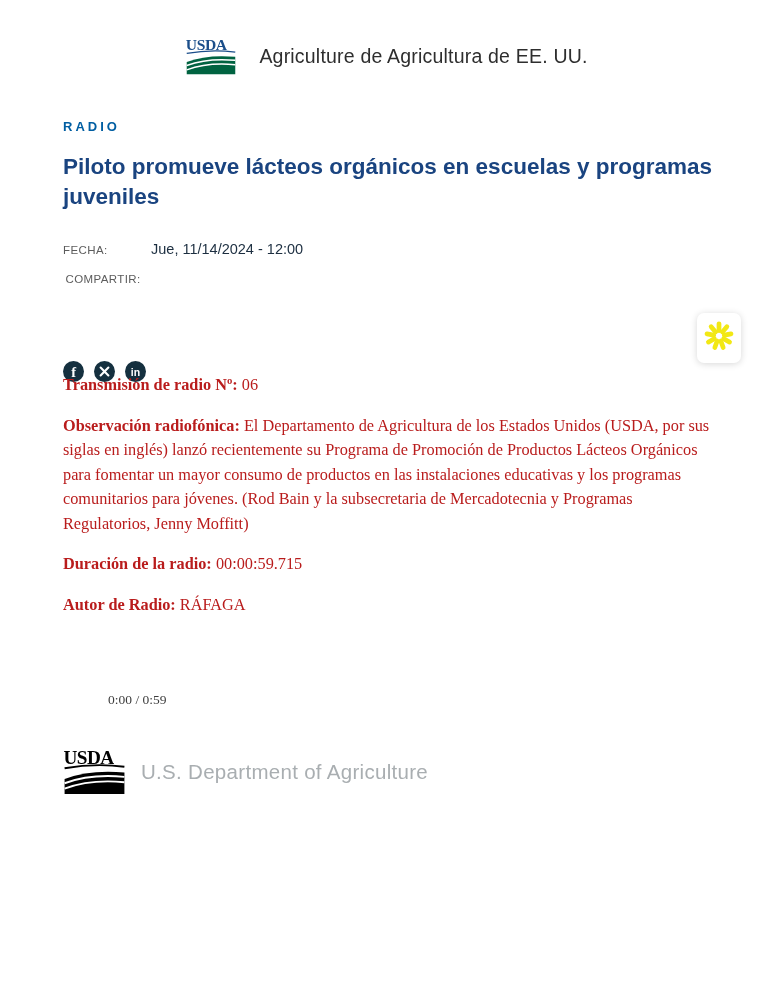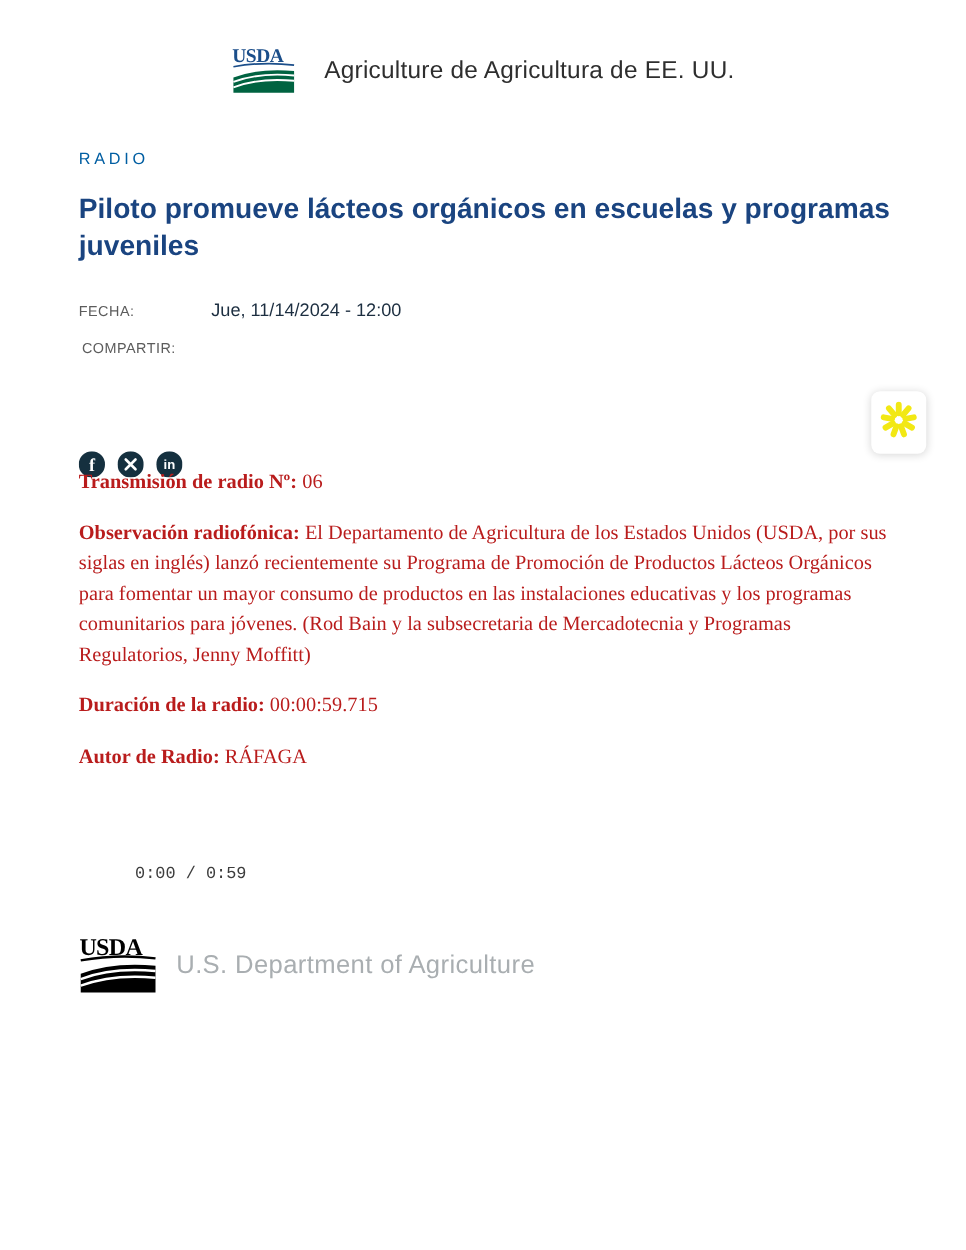--- a/index.html
+++ b/index.html
@@ -26,38 +26,38 @@
     font-size: 19.5px;
     color: #2e2e2e;
     letter-spacing: 0.2px;
   }
 
   
   .eyebrow {
     position: absolute;
     left: 63px; top: 119px;
     font-size: 13px;
-    font-weight: normal;
+    font-weight: bold;
     letter-spacing: 3px;
     color: #005ea2;
   }
   .page-title {
     position: absolute;
     left: 63px; top: 152px;
     width: 662px;
     margin: 0;
     font-size: 22.5px;
     line-height: 30px;
     font-weight: 700;
     color: #1a4480;
   }
 
   
   .meta-row { position: absolute; left: 63px; display: flex; align-items: center; }
-  .meta-row-date  { top: 241px; align-items: baseline; gap: 18px; }
+  .meta-row-date  { top: 241px; align-items: baseline; }
   .meta-row-share { top: 273px; flex-direction: column; }
   .meta-label {
     width: 88px;
     flex: 0 0 88px;
     font-size: 11.5px;
     color: #5c5c5c;
     letter-spacing: 0.4px;
   }
   .meta-value {
     font-size: 14.5px;
@@ -98,21 +98,21 @@
   .audio-player {
     position: absolute;
     left: 63px; top: 682px;
     width: 650px; height: 32px;
   }
   .audio-time {
     position: absolute;
     left: 45px; top: 10px;
     font-size: 13.5px;
     color: #3d3d3d;
-    font-family: Liberation Mono, monospace;
+    font-family: Liberation Serif, serif;
   }
 
   
   .site-footer {
     position: absolute;
     left: 62px; top: 748px;
     display: flex;
     align-items: center;
     gap: 14px;
   }

